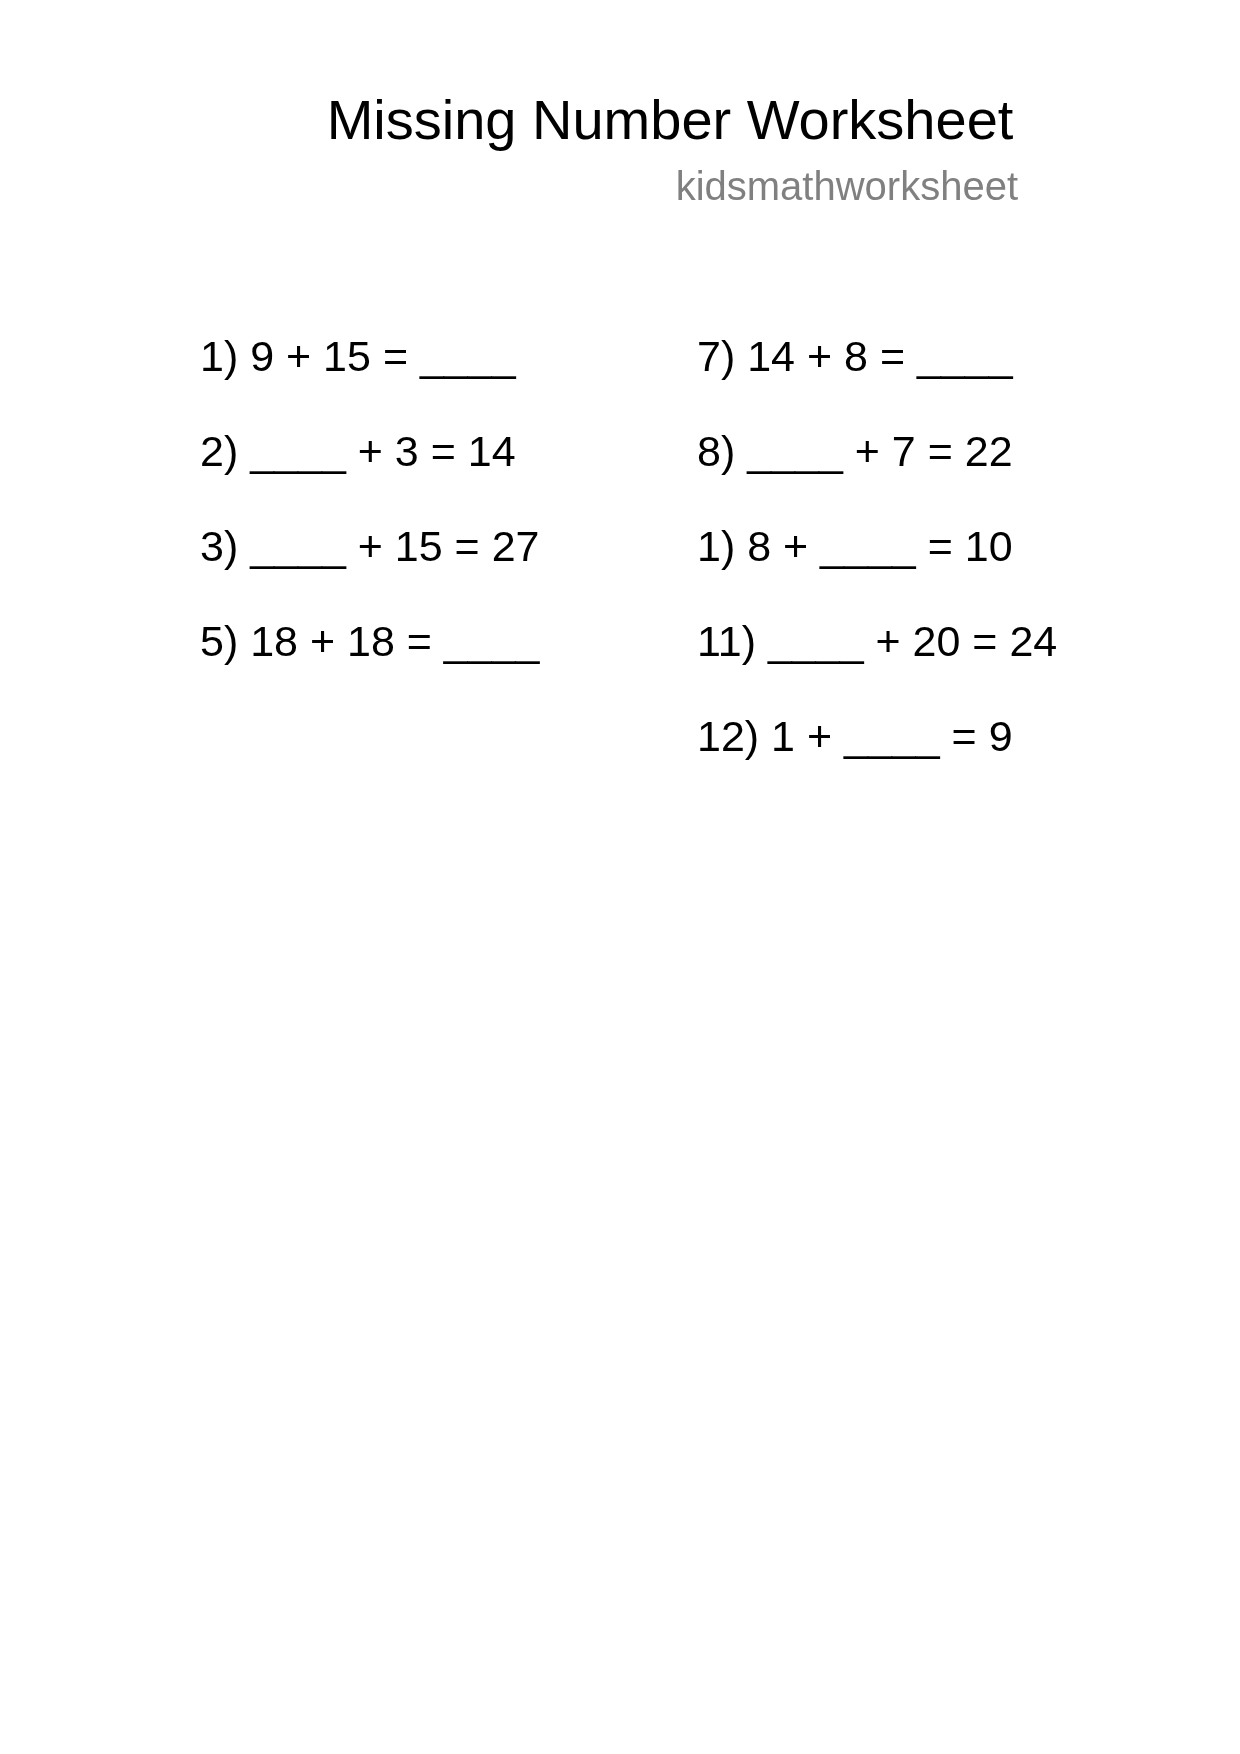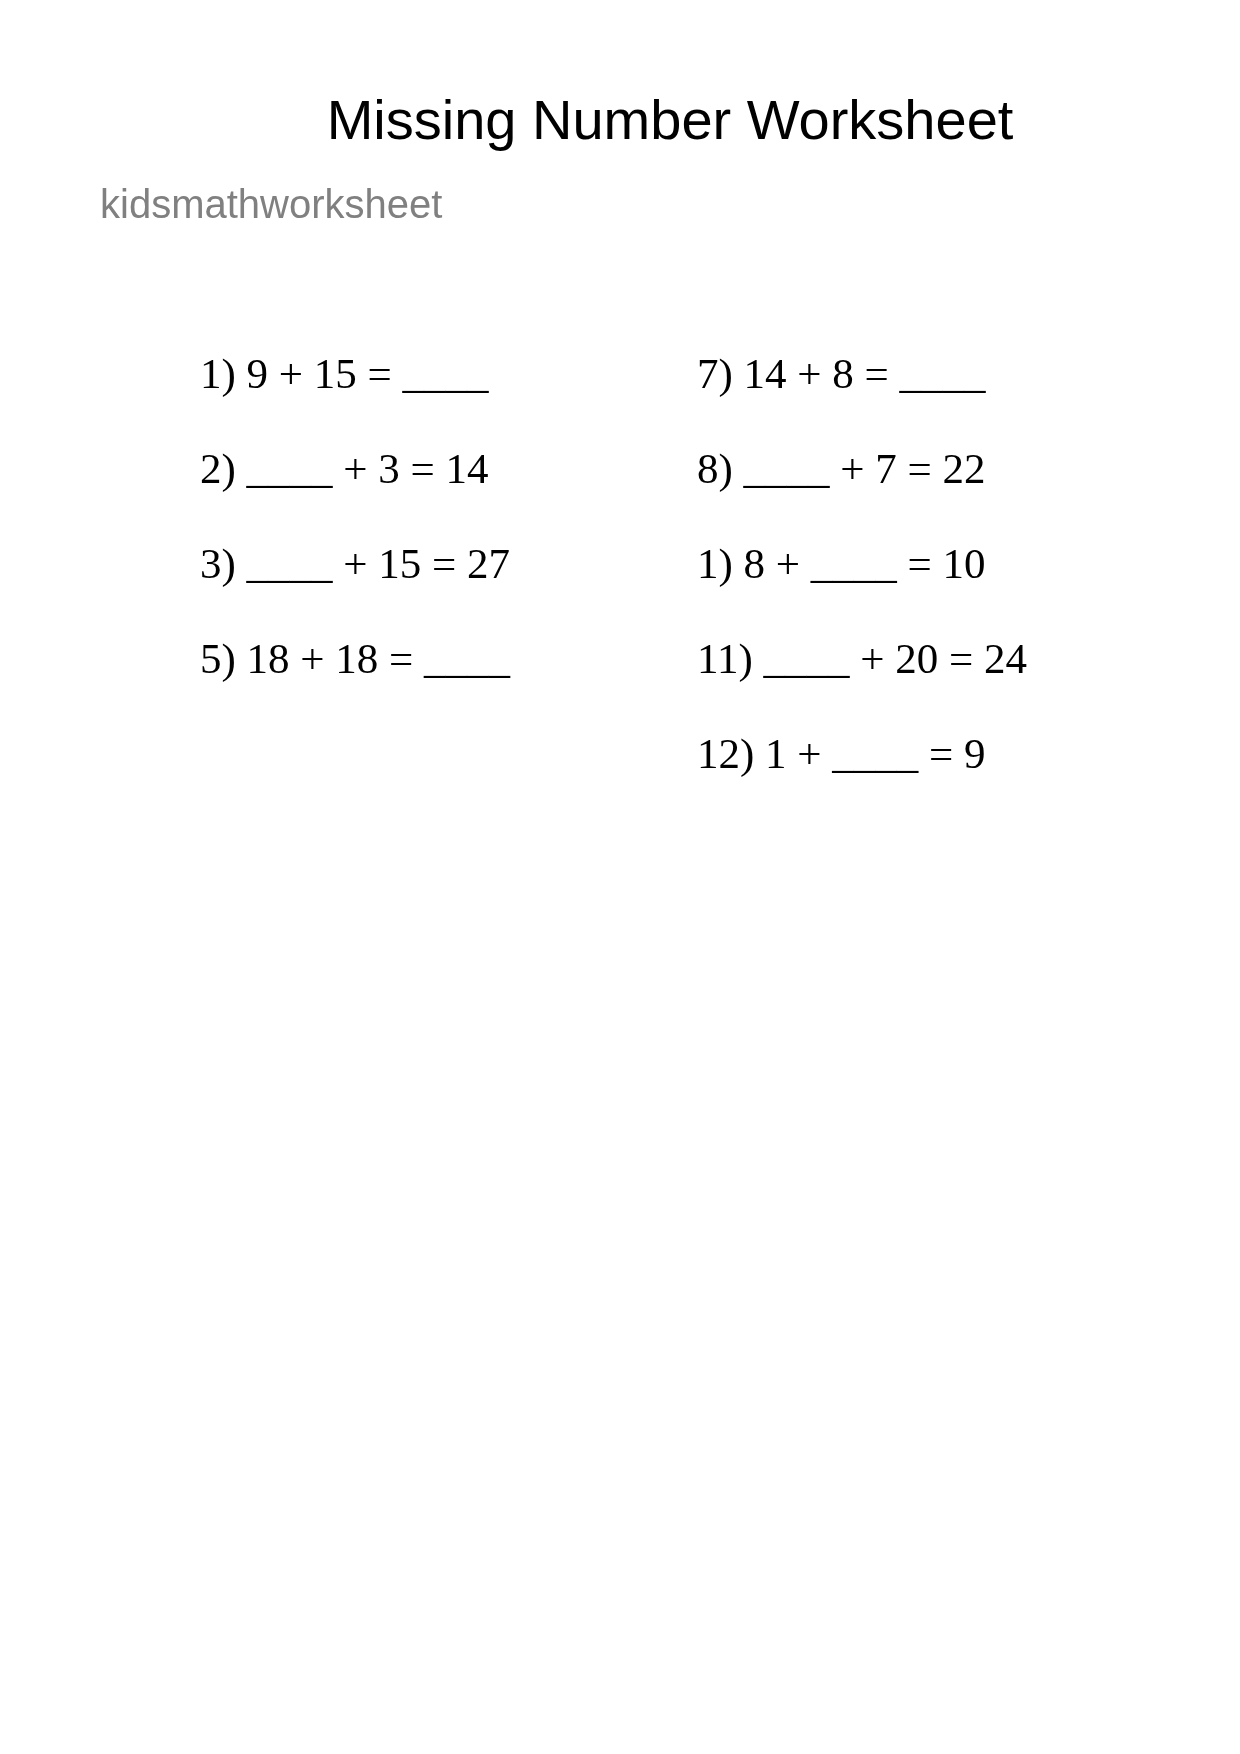--- a/index.html
+++ b/index.html
@@ -1,22 +1,22 @@
 <!DOCTYPE html>
 <html><head>
   <meta charset="utf-8">
   <style>
     html, body { margin: 0; padding: 0; background: #ffffff; }
     body { width: 1240px; height: 1754px; position: relative; overflow: hidden;
            font-family: "Liberation Sans", sans-serif; color: #000; }
     .title { position: absolute; left: 0; width: 1240px; top: 92px; text-align: center;
              font-size: 56px; line-height: 1; padding-left: 100px; box-sizing: border-box; }
-    .subtitle { position: absolute; left: 0; width: 1018px; top: 184px; text-align: left;
+    .subtitle { position: absolute; left: 0; width: 1018px; top: 166px; text-align: right;
                 font-size: 40px; color: #808080; line-height: 1; padding-left: 100px; box-sizing: border-box; }
-    .col { position: absolute; top: 352px; font-family: Liberation Serif, serif; }
+    .col { position: absolute; top: 335px; }
     .col.left { left: 200px; }
     .col.right { left: 697px; }
     .problem { font-size: 43px; line-height: 43px; height: 95px; white-space: pre; }
   </style>
 </head>
 <body>
 
 <div>
   <div class="title">Missing Number Worksheet</div>
   <div class="subtitle">kidsmathworksheet</div>

